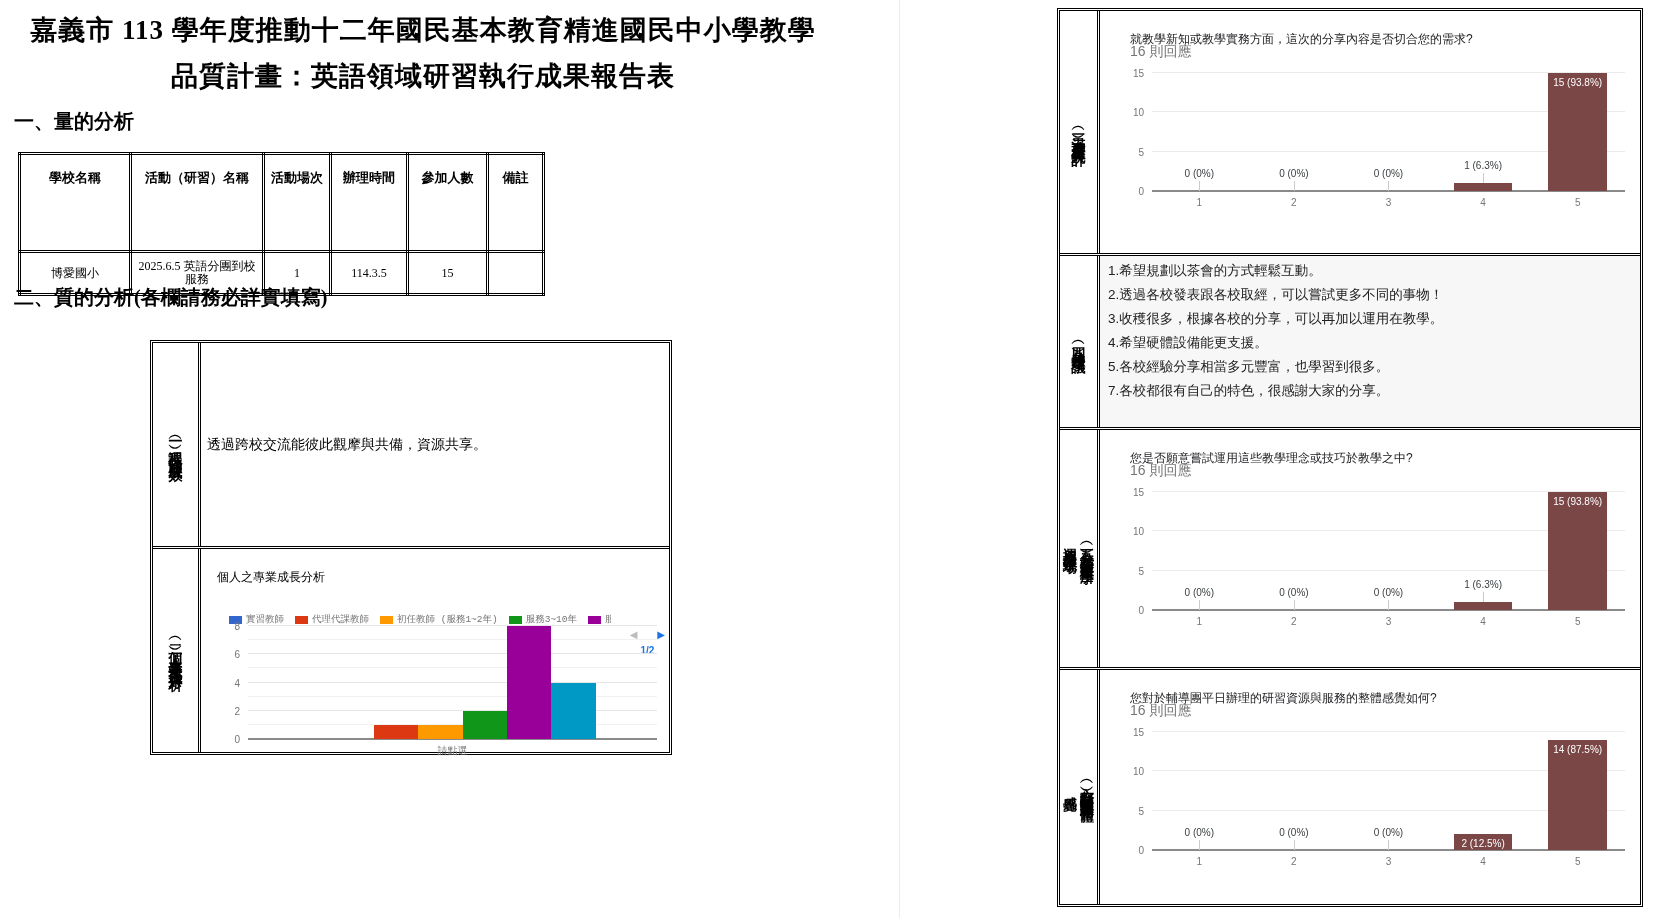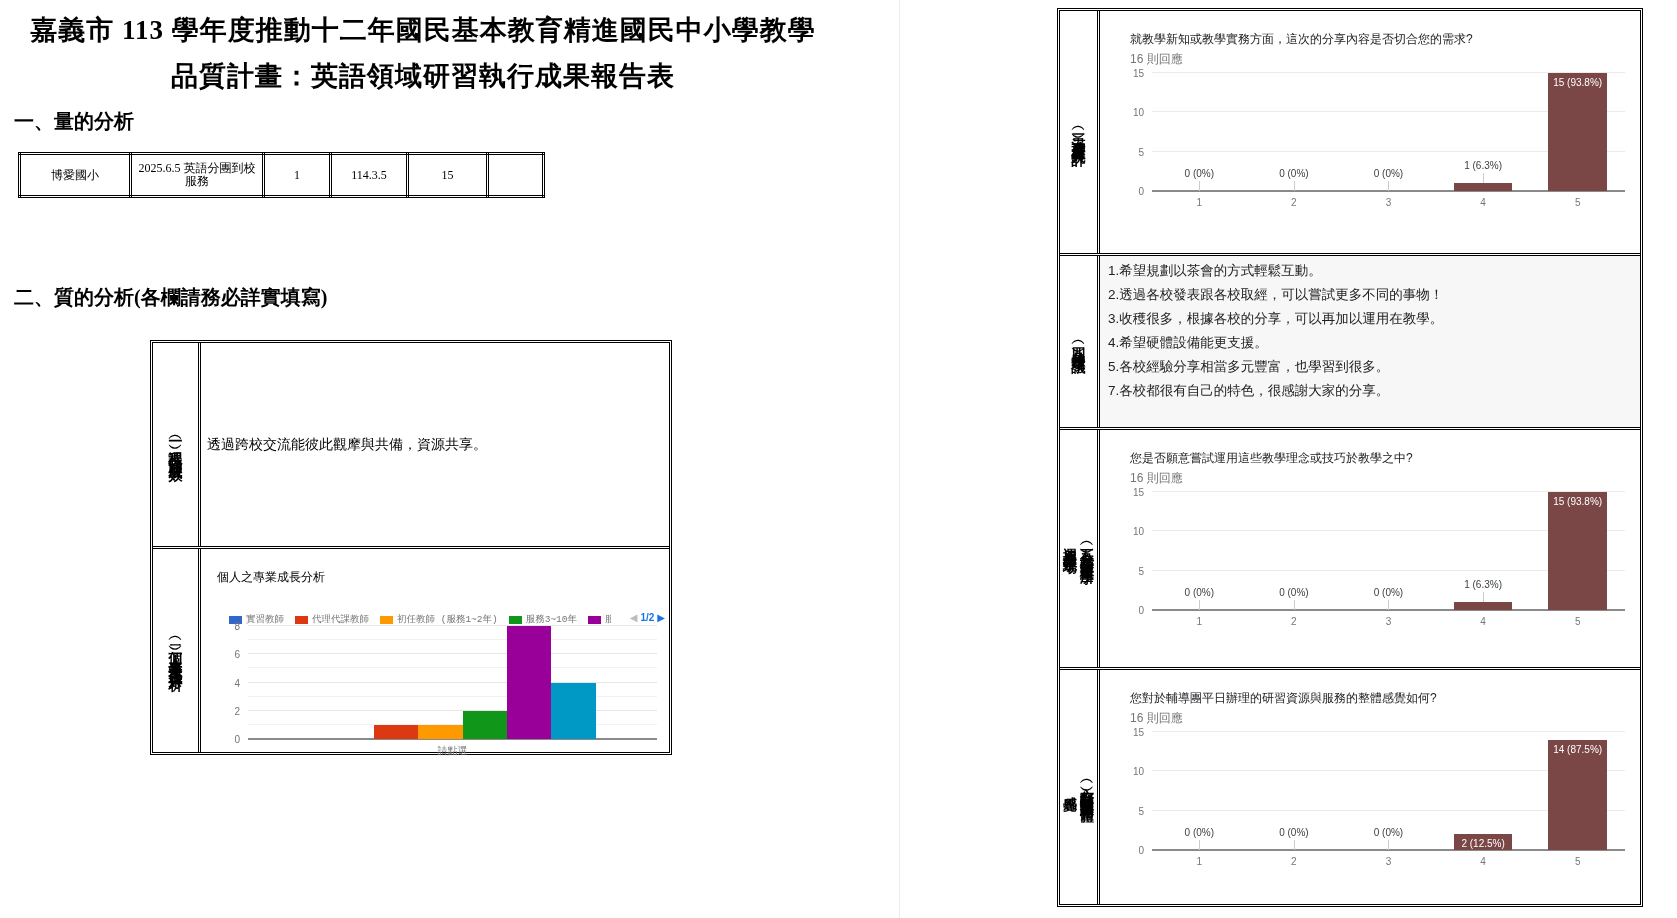--- a/index.html
+++ b/index.html
@@ -32,21 +32,21 @@
   .qcontent{flex:1;position:relative;box-sizing:border-box;}
   .qtext{display:flex;align-items:center;padding-left:6px;font-size:14px;}
 
   
   .gtitle{position:absolute;top:20px;left:16px;font-size:12px;color:#000000;}
   .glegend{position:absolute;top:64px;left:28px;right:58px;display:flex;gap:11px;white-space:nowrap;
            overflow:hidden;align-items:center;font-family:Liberation Mono, monospace;}
   .gleg-item{display:flex;align-items:center;gap:4px;font-size:9.5px;color:#757575;}
   .gleg-swatch{width:13px;height:8px;display:inline-block;}
   .gpag{position:absolute;top:63px;right:4px;font-size:10px;display:flex;gap:3px;align-items:center;}
-  .gpag .prev{color:#bdbdbd;} .gpag .num{color:#1a73e8;font-weight:700;} .gpag .next{color:#1a73e8;}
+  .gpag .prev{color:#bdbdbd;} .gpag .num{color:#1a73e8;font-weight:700;margin-top:33px;} .gpag .next{color:#1a73e8;}
   .gplot{position:absolute;left:47px;right:12px;top:77px;height:113px;}
   .gridline{position:absolute;left:0;right:0;height:1px;}
   .baseline{position:absolute;left:0;right:0;bottom:-1px;height:2px;background:#8a8a8a;}
   .ylab{position:absolute;font-size:10px;color:#757575;text-align:right;}
   .gbars{position:absolute;left:20%;width:65%;bottom:0;height:100%;display:flex;align-items:flex-end;}
   .gbar{flex:1;}
   .gxlabel{position:absolute;top:calc(100% + 5px);left:0;right:0;text-align:center;
            font-size:10px;color:#757575;}
 
   
@@ -59,21 +59,21 @@
   .r3{height:242px;} .r4{height:174px;} .r5{height:240px;} .r6{height:237px;}
   .vcell-r{width:40px;}
   .vtext-r{writing-mode:vertical-rl;font-family:"Liberation Serif",serif;font-weight:700;
            font-size:14px;letter-spacing:2px;line-height:17px;}
   .rcontent{flex:1;position:relative;box-sizing:border-box;background:#fff;}
   .sugg{background:#f7f7f7;padding:3px 0 0 8px;}
   .sline{font-size:13.5px;line-height:24px;color:#222;}
 
   
   .fq{position:absolute;top:20px;left:30px;right:14px;font-size:12px;color:#202124;}
-  .fresp{position:absolute;top:40px;left:30px;font-size:12px;color:#757575;}
+  .fresp{position:absolute;top:32px;left:30px;font-size:14px;color:#757575;}
   .fplot{position:absolute;top:62px;left:52px;right:15px;height:118px;}
   .fslot{position:absolute;bottom:0;height:100%;width:20%;}
   .fbar{position:absolute;bottom:0;left:19%;width:62%;}
   .fstem{position:absolute;left:50%;width:1px;background:#cccccc;}
   .fval{position:absolute;left:-30%;width:160%;text-align:center;font-size:10px;color:#3c4043;}
   .fval.in{color:#fff;}
   .fxtick{position:absolute;top:calc(100% + 6px);left:0;width:100%;text-align:center;
           font-size:10px;color:#757575;}
 </style>
 </head>
@@ -88,20 +88,28 @@
   <table class="quant">
     <colgroup>
         <col style="width:111px">
         <col style="width:133px">
         <col style="width:67px">
         <col style="width:77px">
         <col style="width:80px">
         <col style="width:56px">
       </colgroup>
     <tbody>
+        <tr>
+      <th>學校名稱</th>
+      <th>活動（研習）名稱</th>
+      <th>活動場次</th>
+      <th>辦理時間</th>
+      <th>參加人數</th>
+      <th>備註</th>
+    </tr>
     <tr>
       <td>博愛國小</td>
       <td class="act-cell">2025.6.5 英語分團到校服務</td>
       <td>1</td>
       <td>114.3.5</td>
       <td>15</td>
       <td></td>
     </tr>
   </tbody>
     </table>

